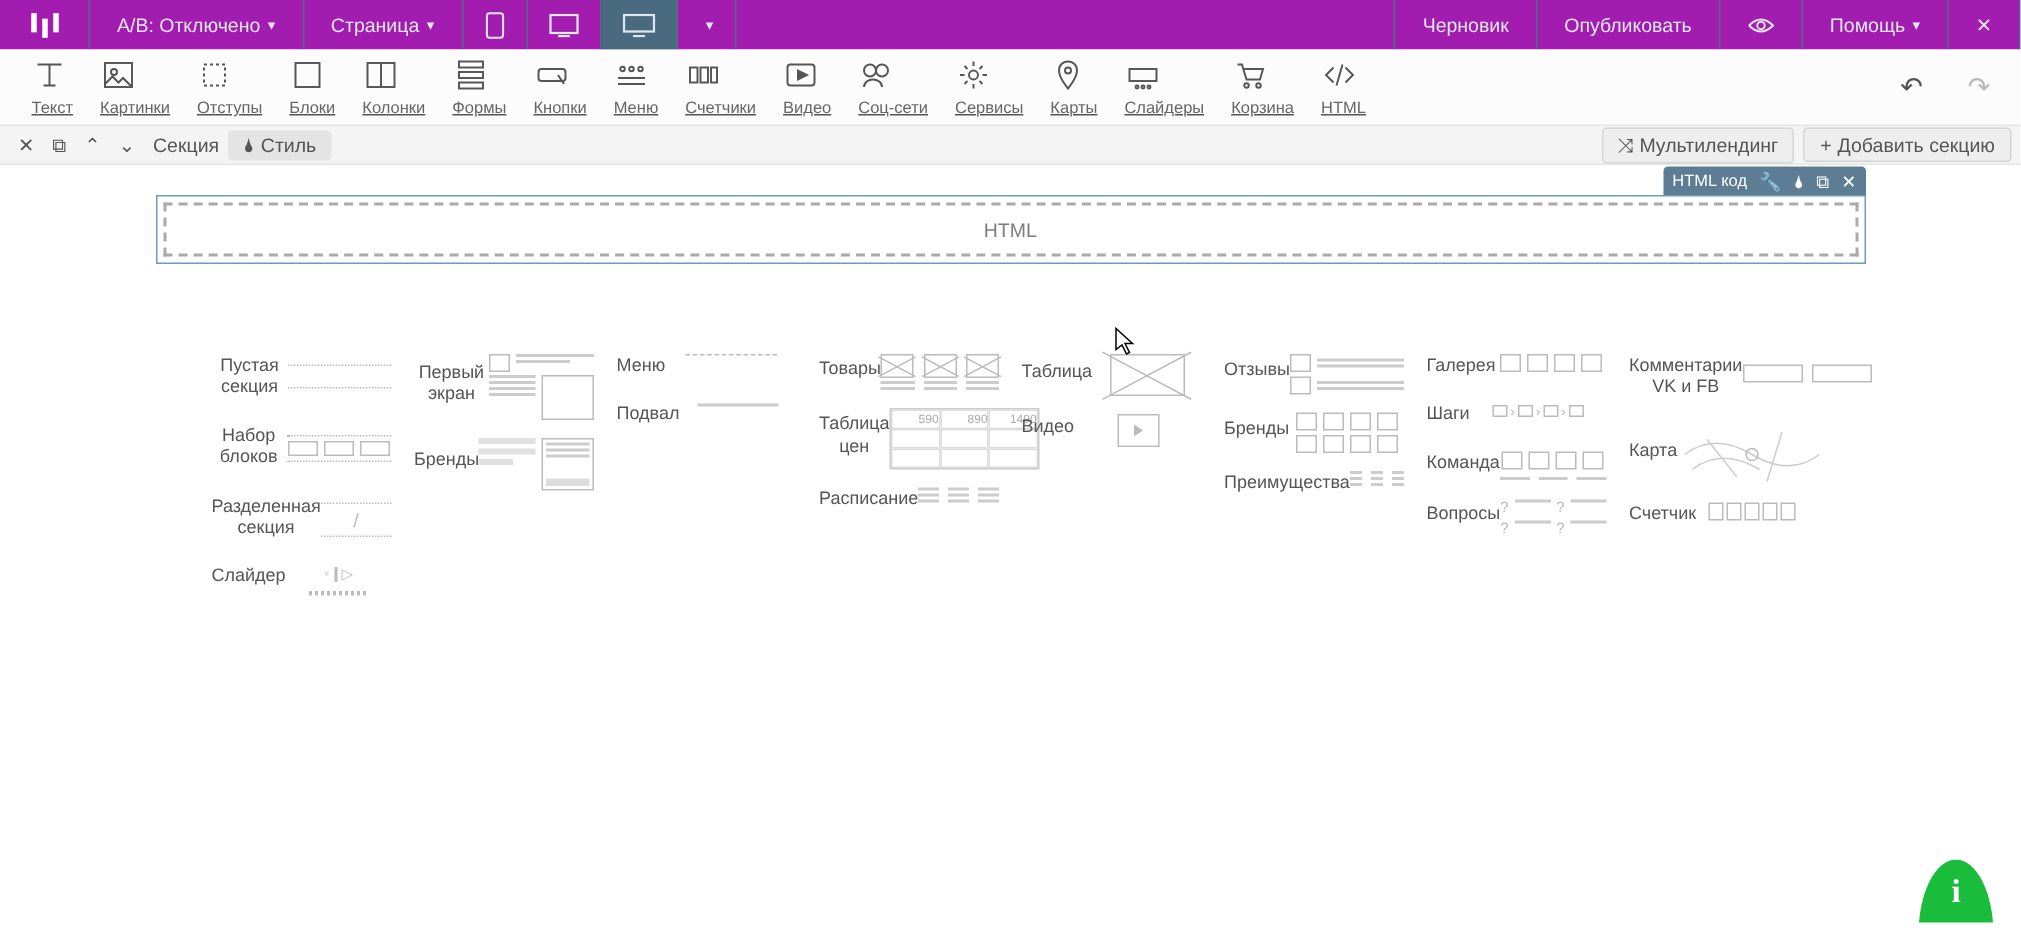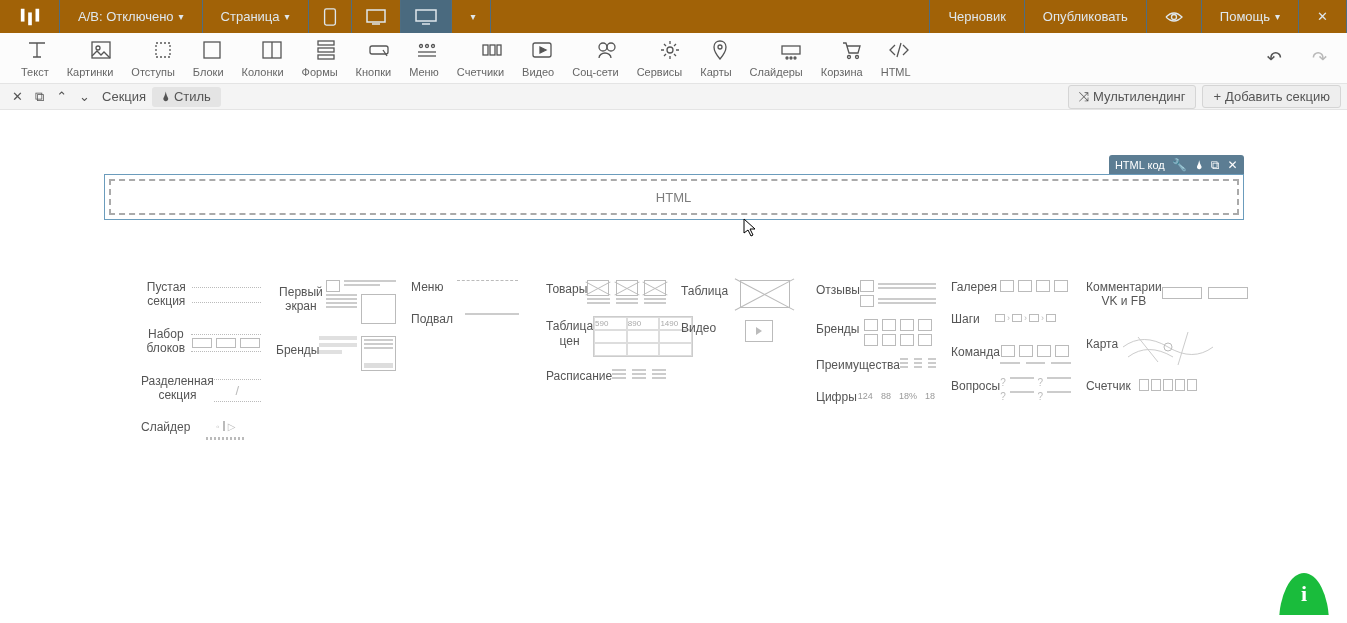--- a/index.html
+++ b/index.html
@@ -9,21 +9,21 @@
   background: #fff;
   width: 1347px;
   height: 623px;
   overflow: hidden;
   position: relative;
 }
 
 
 .topbar {
   height: 33px;
-  background: #a16207;
+  background: #a21caf;
   display: flex;
   align-items: stretch;
   color: #dfe7ed;
 }
 .topbar .logo {
   width: 60px;
   display: flex;
   align-items: center;
   justify-content: center;
   border-right: 1px solid #4e6d81;
@@ -49,26 +49,27 @@
   background: #fcfcfc;
   border-bottom: 1px solid #e4e4e4;
   display: flex;
   align-items: center;
   padding: 0 12px;
   position: relative;
 }
 .tool {
   display: flex;
   flex-direction: column;
-  align-items: flex-end;
+  align-items: flex-start;
   justify-content: center;
   margin: 4px 9px;
   cursor: pointer;
   color: #555;
   gap: 4px;
+  text-decoration: underline;
 }
 .tool svg { width: 24px; height: 24px; stroke: #555; fill: none; stroke-width: 1.3; }
 .tool-label { font-size: 11px; color: #666; }
 .toolrow .hist { position: absolute; right: 20px; display: flex; gap: 30px; color: #555; font-size: 18px;}
 
 
 .sectionbar {
   height: 26px;
   background: #f4f4f4;
   border-bottom: 1px solid #e4e4e4;
@@ -102,21 +103,20 @@
   gap: 4px;
   font-size: 13px;
 }
 
 
 .canvas {
   padding: 20px 0 0 0;
   display: flex;
   flex-direction: column;
   align-items: center;
-  margin-top: 44px;
 }
 .html-block-wrap { position: relative; width: 1140px; }
 .html-block-toolbar {
   position: absolute;
   right: 0;
   top: -19px;
   height: 19px;
   background: #5c7d93;
   border-radius: 3px 3px 0 0;
   display: flex;
@@ -188,21 +188,21 @@
 .sq.x::after  { width:140%; height:1px; top:50%; left:-20%; transform:rotate(-28deg); transform-origin:center;}
 .tinytext { height:2px; background:#ccc; width:100%; }
 .row3 { display:flex; gap:6px; width:100%; }
 .row3 > div { flex:1; display:flex; flex-direction:column; gap:2px; align-items:center;}
 .minisq { width:14px; height:12px; border:1px solid #bbb;}
 .play { width:28px; height:22px; border:1px solid #bbb; display:flex; align-items:center; justify-content:center;}
 .play::after{content:'';border-left:6px solid #bbb;border-top:4px solid transparent;border-bottom:4px solid transparent;}
 .nums { display:flex; gap:8px; font-size:9px; color:#999;}
 .tblprev{border:1px solid #ccc; width:100px;}
 .tblprev .r{display:flex;}
-.tblprev .c{flex:1;border:0.5px solid #ddd;font-size:8px;color:#aaa;text-align:left;padding:1px 0;}
+.tblprev .c{flex:1;border:0.5px solid #ddd;font-size:8px;color:#aaa;text-align:right;padding:1px 0;}
 
 
 .fab {
   position: absolute;
   right: 18px;
   bottom: 0;
   width: 50px;
   height: 50px;
   border-radius: 50% 50% 0 0 / 100% 100% 0 0;
   background: #1abc3c;
@@ -689,31 +689,20 @@
                 <div class="tinytext"></div>
               </div>
               <div>
                 <div class="tinytext"></div>
                 <div class="tinytext"></div>
                 <div class="tinytext"></div>
               </div>
             </div>
           </div>
         </div>
-      <div class="titem">
-          <div class="tname">Цифры</div>
-          <div class="tprev">
-            <div class="nums">
-              <span>124</span>
-              <span>88</span>
-              <span>18%</span>
-              <span>18</span>
-            </div>
-          </div>
-        </div>
     </div>
 
     <div class="tcol">
       <div class="titem">
           <div class="tname">Галерея</div>
           <div class="tprev">
             <div class="sqrow">
               <div class="minisq"></div>
               <div class="minisq"></div>
               <div class="minisq"></div>

